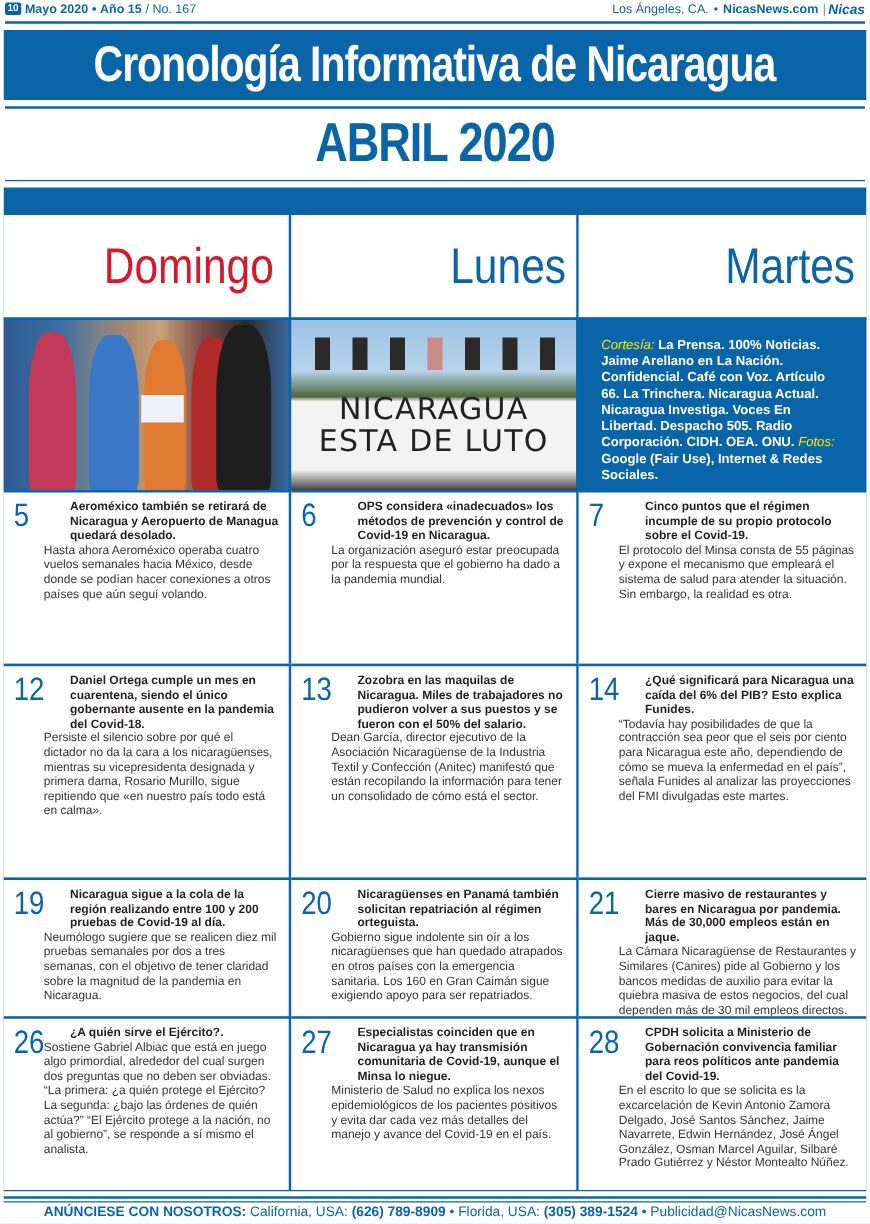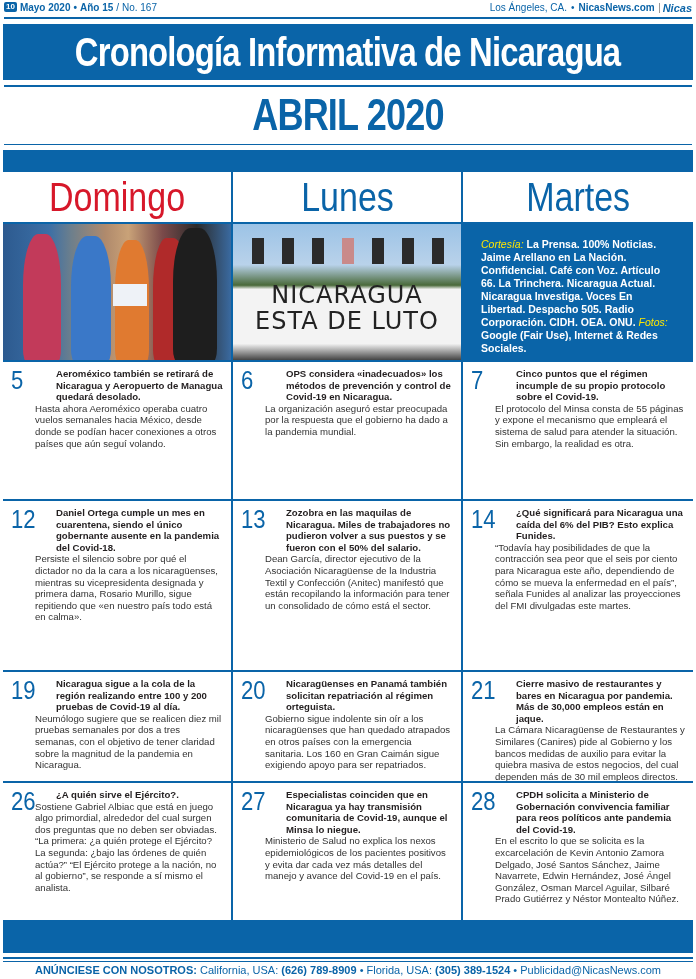--- a/index.html
+++ b/index.html
@@ -15,21 +15,21 @@
   .logo { font-style: italic; font-weight: bold; font-size: 11px; color: #0a64a8; border-left: 1px solid #999; padding-left: 3px; line-height: 10px; }
   .rule { position: absolute; left: 4px; right: 4px; height: 2px; background: #0a64a8; }
 
   .title-band { position: absolute; left: 3px; right: 3px; top: 24px; height: 56px; background: #0a64a8; color: #fff; display: flex; align-items: center; justify-content: center; }
   .title-band h1 { font-family: "Liberation Sans", sans-serif; font-weight: bold; font-size: 40px; letter-spacing: -1px; transform: scaleX(0.82); white-space: nowrap; }
   .month { position: absolute; left: 0; right: 0; top: 90px; text-align: center; color: #0a64a8; font-weight: bold; font-size: 44px; transform: scaleX(0.82); letter-spacing: -1px; }
 
   .cal { position: absolute; left: 3px; right: 3px; top: 150px; height: 803px; background: #0a64a8; }
   .cal-top { height: 22px; }
   .grid { display: grid; grid-template-columns: 230px 230px 230px; column-gap: 0; position: absolute; left: 0; top: 22px; width: 690px; }
-  .hdr { height: 50px; background: #fff; display: flex; align-items: center; justify-content: center; font-size: 40px; transform-origin: center; border-right: 2px solid #0a64a8; }
+  .hdr { height: 82px; background: #fff; display: flex; align-items: center; justify-content: flex-end; font-size: 40px; transform-origin: center; border-right: 2px solid #0a64a8; }
   .hdr span { display: inline-block; transform: scaleX(0.85); }
   .hdr.sun { color: #d7182a; }
   .hdr.mon, .hdr.tue { color: #0a64a8; }
 
   .photo { height: 138px; position: relative; overflow: hidden; border-right: 2px solid #0a64a8; border-top: 2px solid #0a64a8; }
   .photo1 { background: linear-gradient(90deg, #2d5a8f 0%, #3b6fa6 20%, #6d7f8c 30%, #b08a6c 45%, #c9a278 55%, #7a4a4a 70%, #2b2b2b 85%, #3a6aa0 100%); }
   .photo2 { background: linear-gradient(180deg, #9cc3e6 0%, #b9d2ea 30%, #4a6a3a 45%, #f3f3f3 48%, #f3f3f3 88%, #444 100%); }
   .banner-text { position: absolute; left: 0; right: 0; top: 58px; text-align: center; font-family: "DejaVu Sans", sans-serif; font-size: 24px; line-height: 26px; color: #222; letter-spacing: 1px; }
   .person { position: absolute; border-radius: 40% 40% 10% 10%; }
   .credits { height: 138px; background: #0a64a8; border-top: 2px solid #0a64a8; padding: 14px 16px 0 18px; color: #fff; font-size: 10.5px; line-height: 13px; font-weight: bold; }

